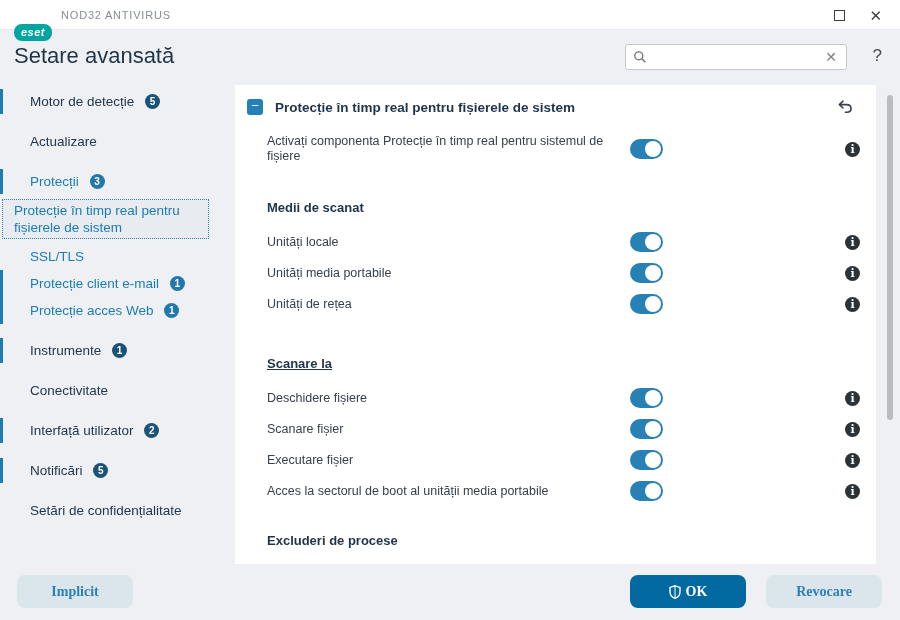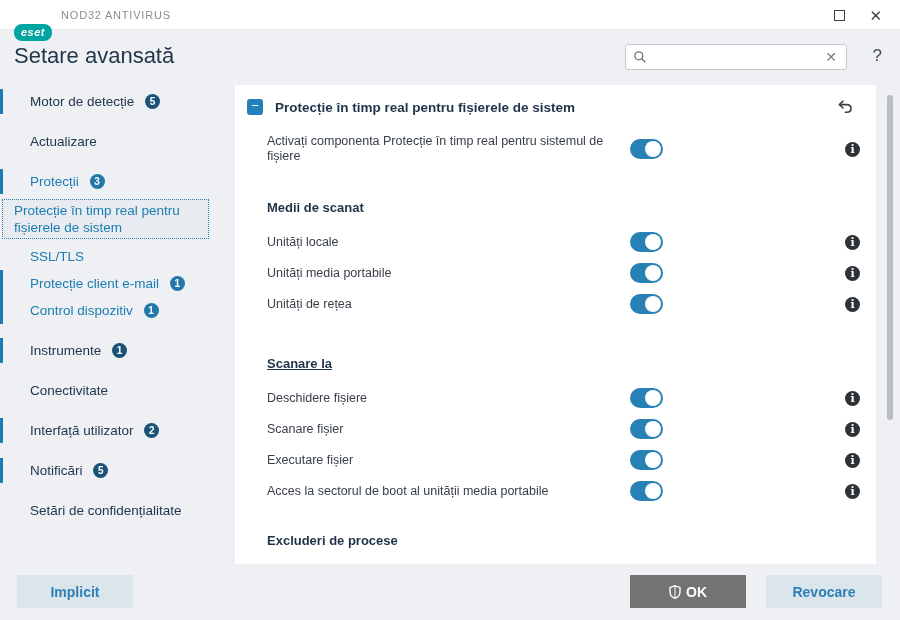--- a/index.html
+++ b/index.html
@@ -118,28 +118,28 @@
 
   
   .scroll-thumb {
     position: absolute; left: 887px; top: 95px; width: 6px; height: 325px;
     border-radius: 3px; background: #b9bdc3; cursor: pointer;
   }
 
   
   .footer { position: absolute; left: 0; right: 0; bottom: 0; height: 56px; background: #eef0f3; }
   .btn {
-    position: absolute; top: 11px; height: 33px; width: 116px; border-radius: 0;
+    position: absolute; top: 11px; height: 33px; width: 116px; border-radius: 8px;
     border: none; font-size: 14px; font-weight: 600; cursor: pointer;
     display: flex; align-items: center; justify-content: center; gap: 5px;
-    font-family: Liberation Sans, sans-serif;
+    font-family: Liberation Serif, serif;
   }
   .btn-light { background: #dbe5ec; color: #2e7fb5; }
   .btn-implicit { left: 17px; }
-  .btn-ok { left: 630px; background: #737373; color: #fff; }
+  .btn-ok { left: 630px; background: #0369a1; color: #fff; }
   .btn-revocare { left: 766px; }
 </style>
 </head>
 <body>
 
 <div class="titlebar">
   <span class="eset-logo">eset</span>
   <span class="app-title">NOD32 ANTIVIRUS</span>
   <div class="win-controls">
     <div class="max-btn"></div>
@@ -180,21 +180,21 @@
   <div class="s-item blue">
     <span>SSL/TLS</span>
   </div>
   <div class="s-item blue groupbar">
     <span class="bar"></span>
     <span>Protecție client e-mail</span>
     <span class="badge blue">1</span>
   </div>
   <div class="s-item blue groupbar">
     <span class="bar"></span>
-    <span>Control dispozitiv</span>
+    <span>Protecție acces Web</span>
     <span class="badge blue">1</span>
   </div>
   <div class="s-item gap">
     <span class="bar"></span>
     <span>Instrumente</span>
     <span class="badge">1</span>
   </div>
   <div class="s-item gap">
     <span>Conectivitate</span>
   </div>

